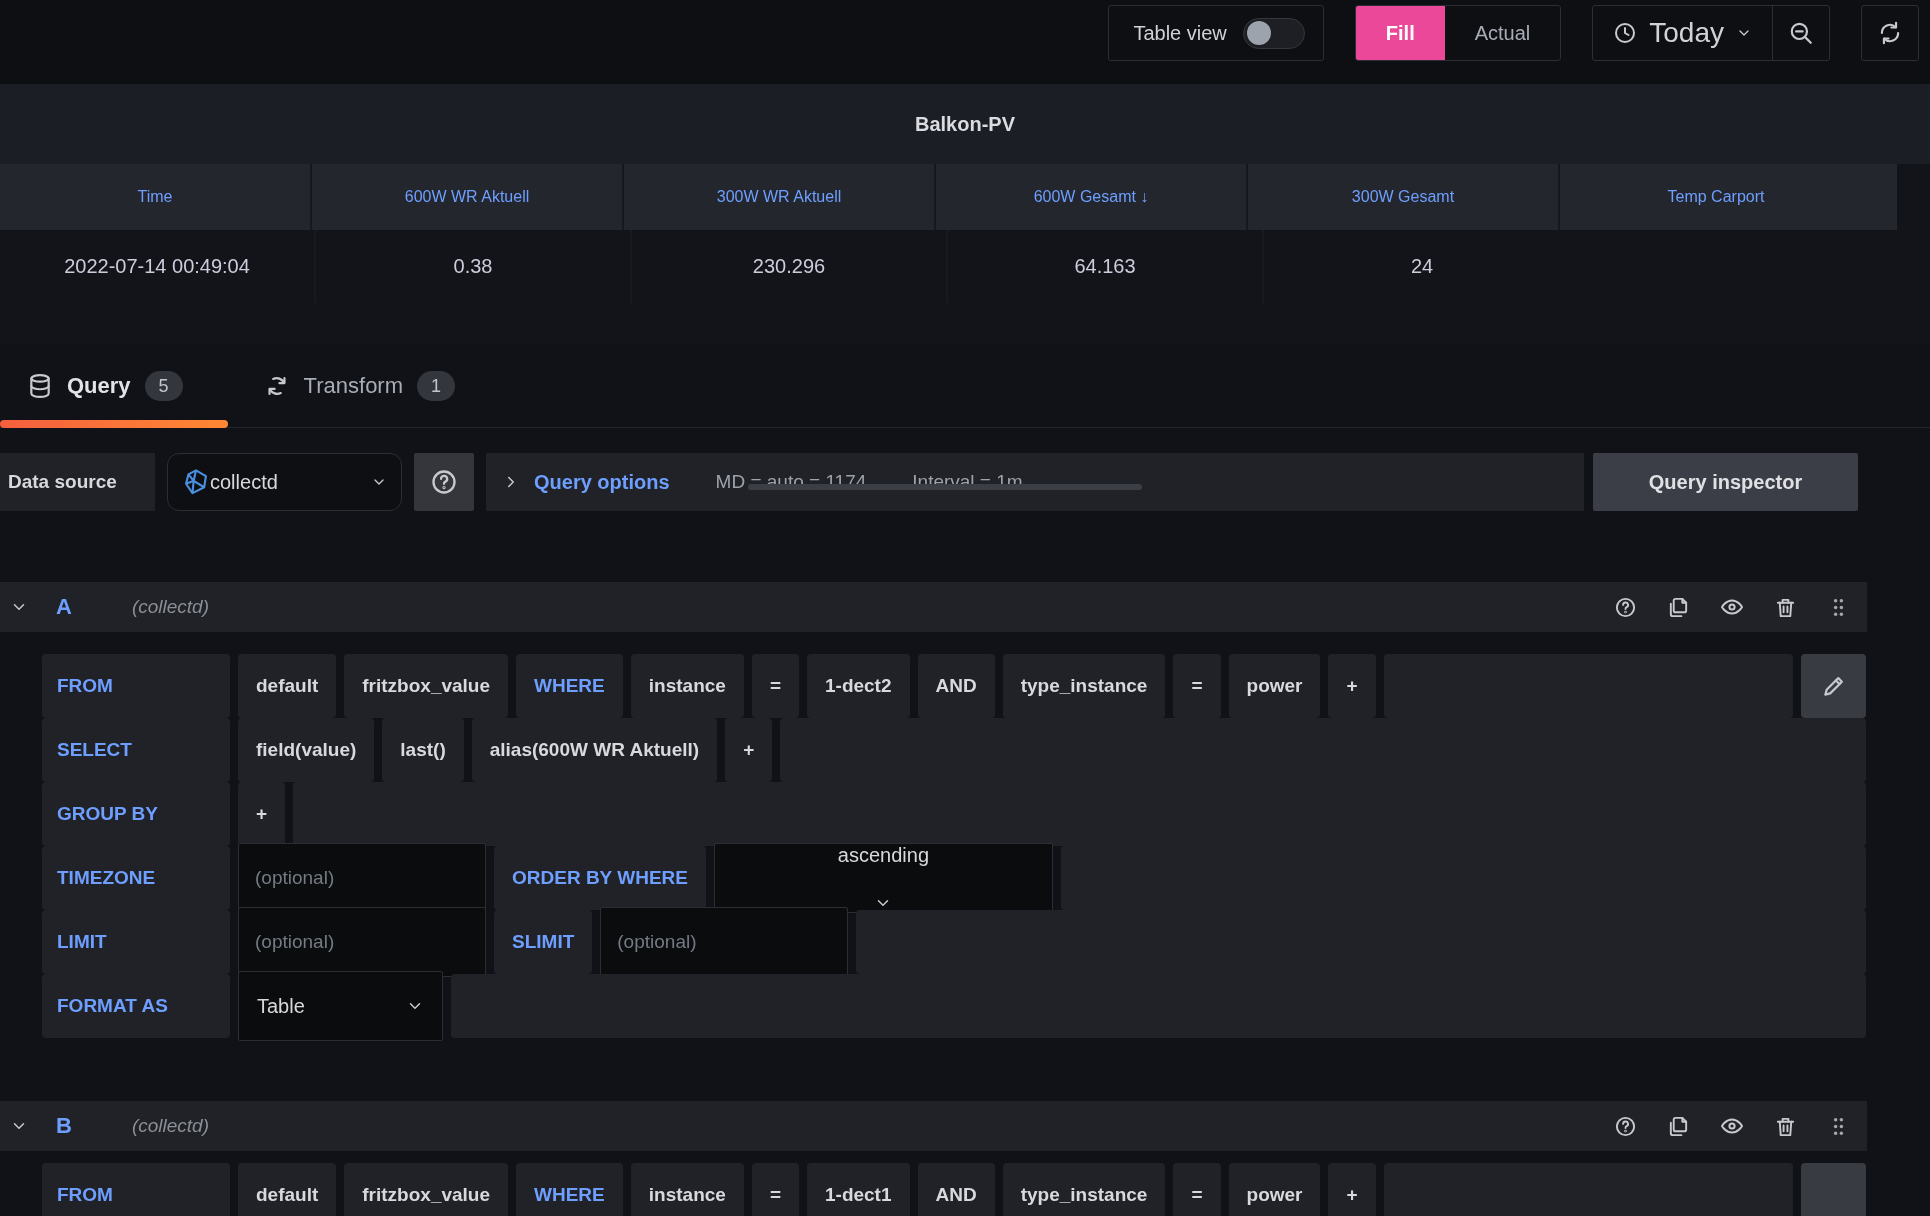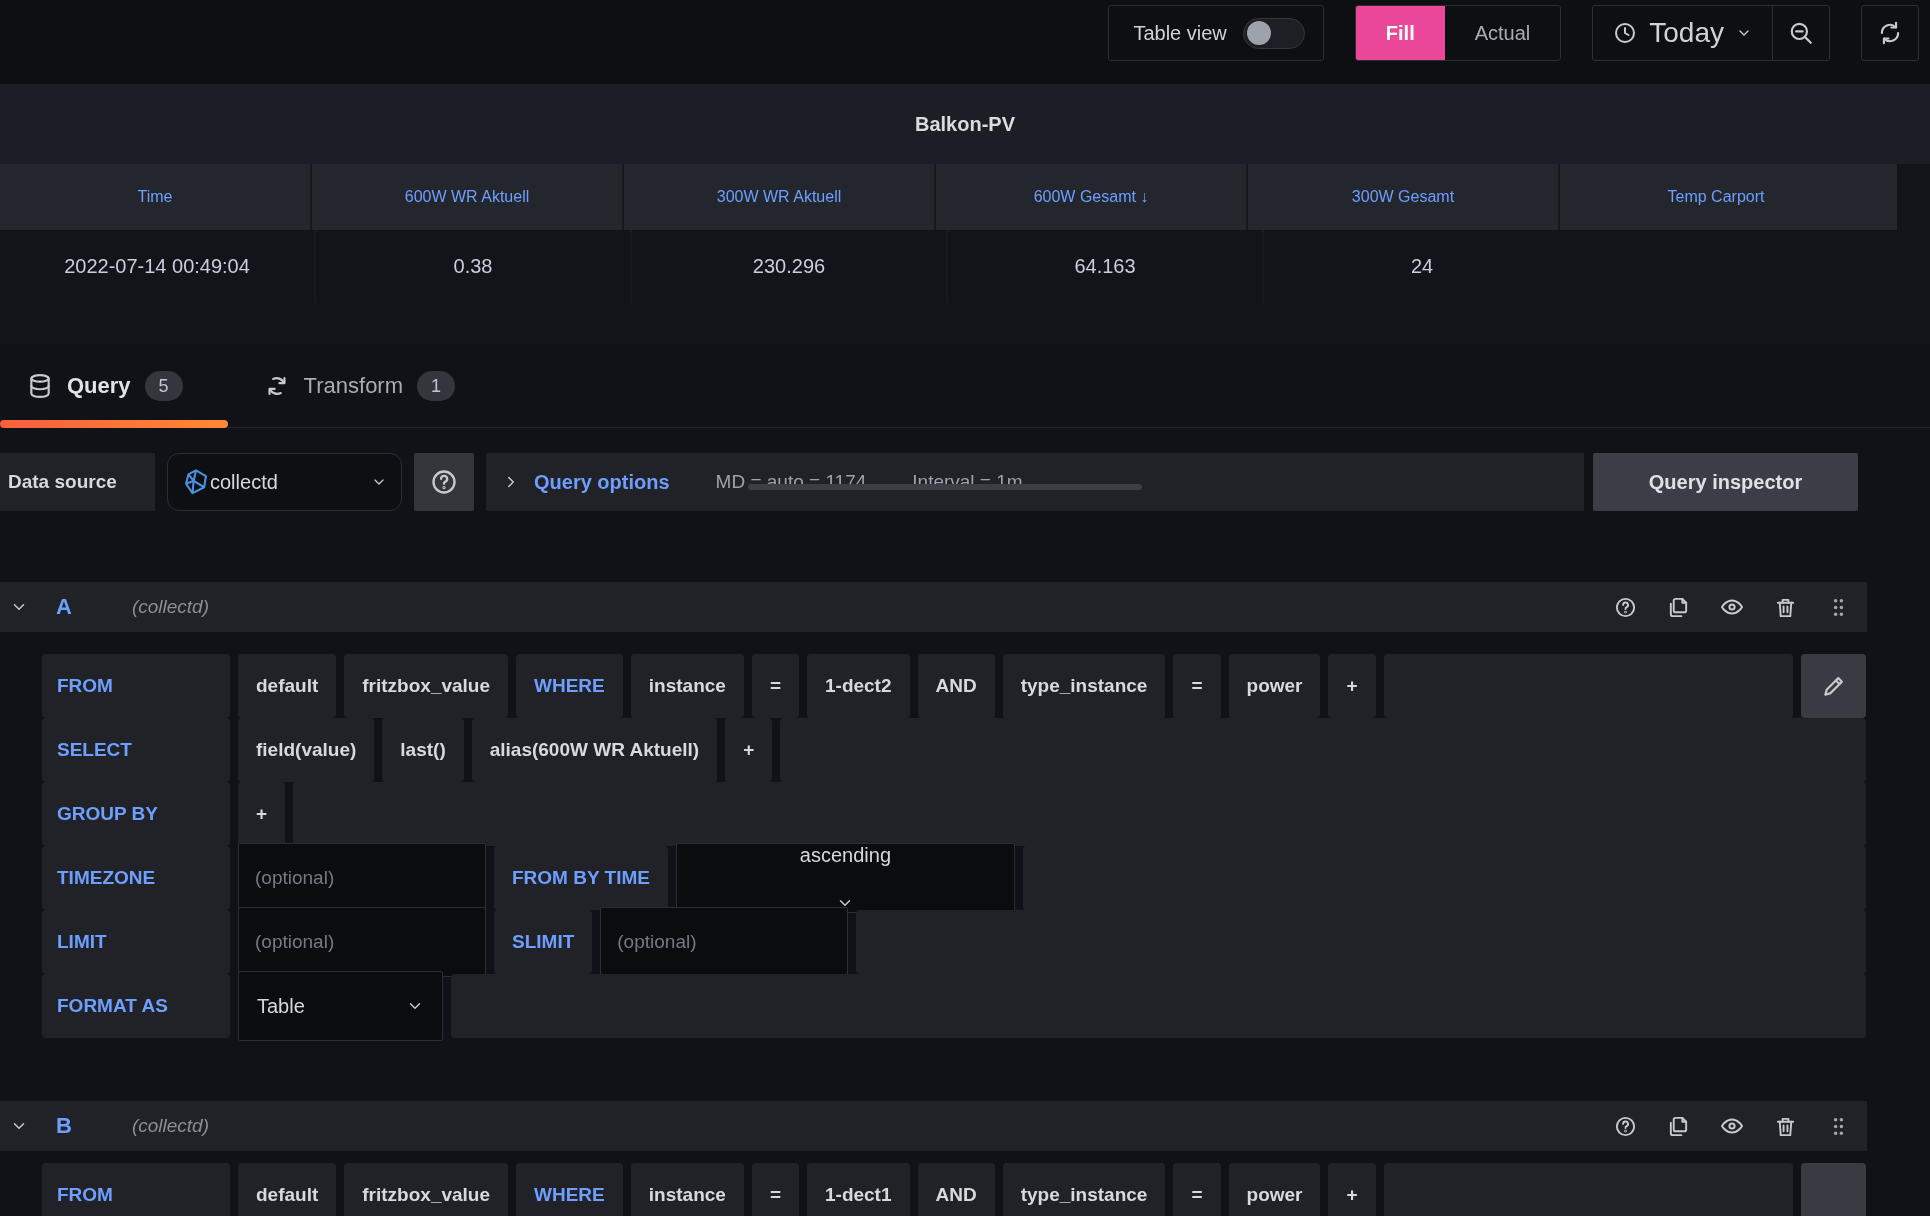--- a/index.html
+++ b/index.html
@@ -290,21 +290,21 @@
         <div class="row">
           <div class="lbl">GROUP BY</div>
           <div class="seglist">
               <div class="seg">+</div>
             </div>
           <div class="fillseg"></div>
         </div>
         <div class="row">
           <div class="lbl">TIMEZONE</div>
           <input class="q-input" readonly="" placeholder="(optional)" style="">
-          <div class="lbl auto">FROM BY TIME</div>
+          <div class="lbl auto">ORDER BY WHERE</div>
           <div class="q-select w-asc">
             <span>ascending</span>
             <svg class="ic" width="18" height="18" viewBox="0 0 24 24">
                 <path d="M6 9l6 6 6-6"></path>
               </svg>
           </div>
           <div class="fillseg"></div>
         </div>
         <div class="row">
           <div class="lbl">LIMIT</div>

